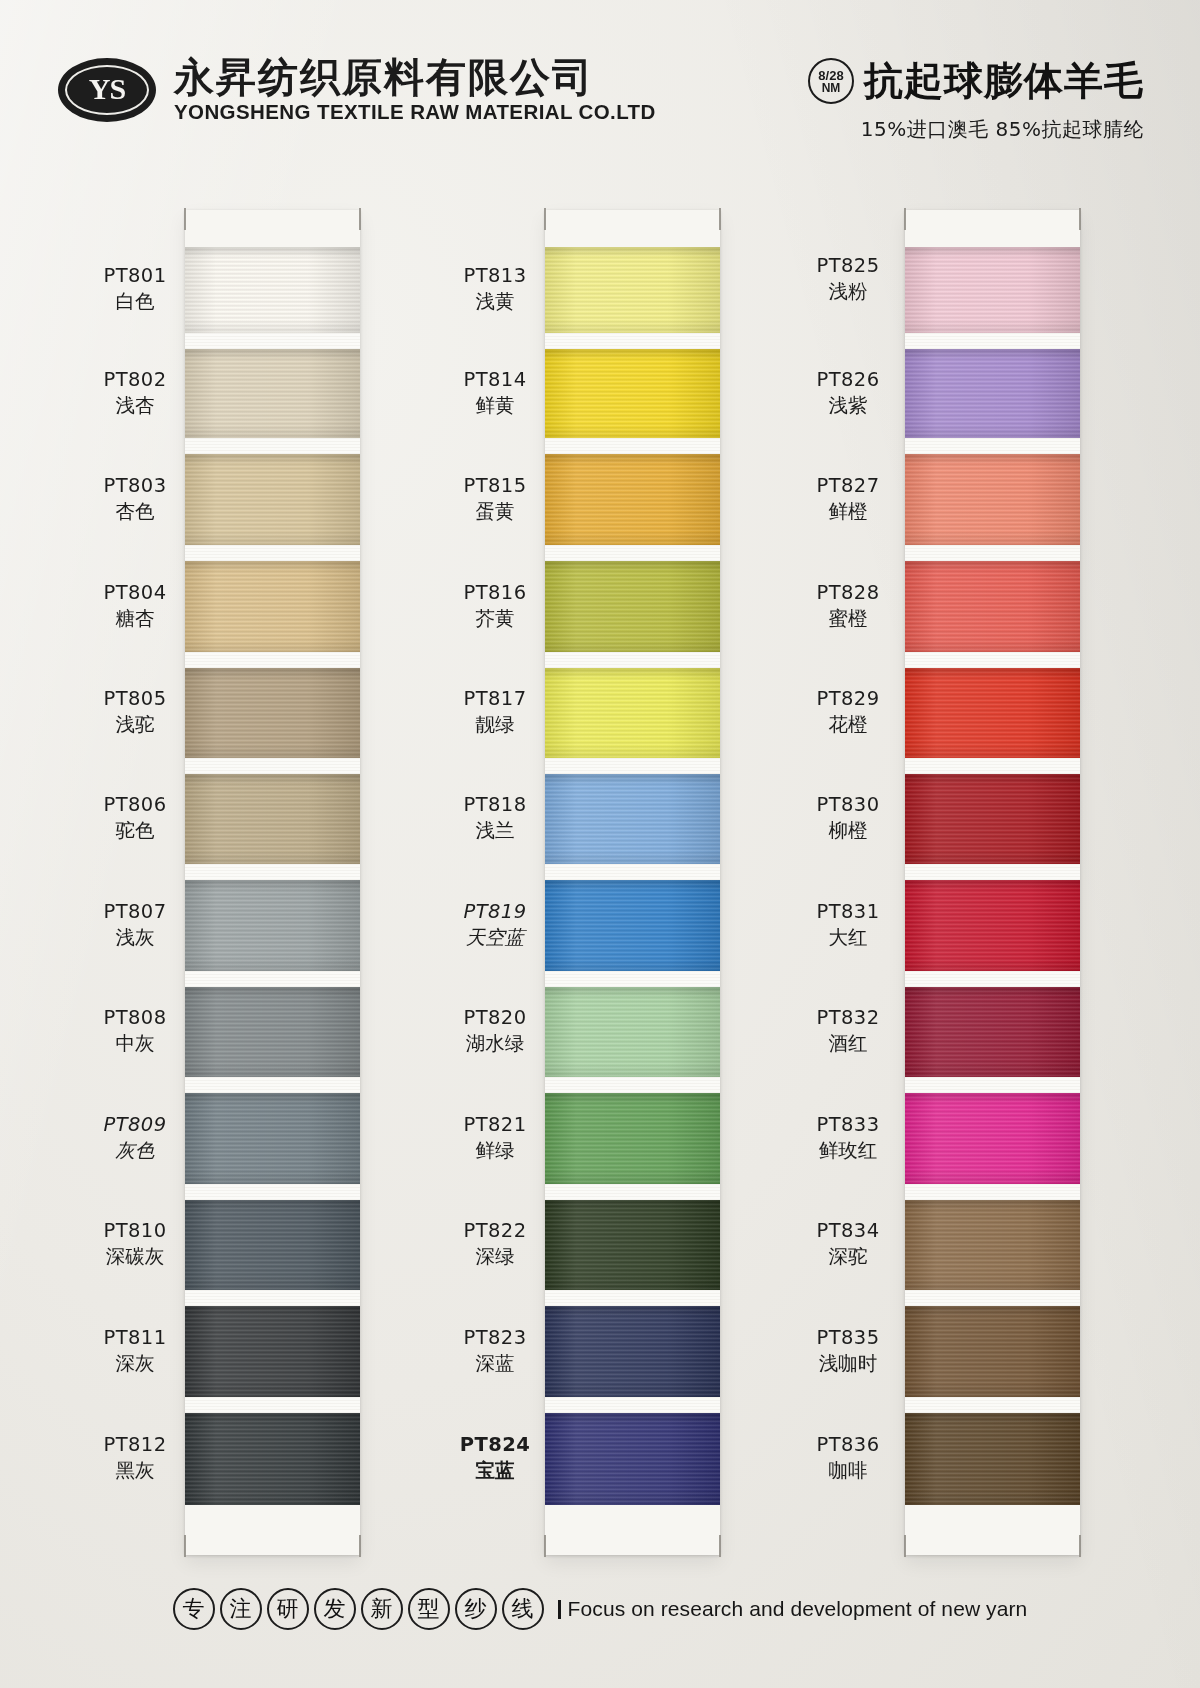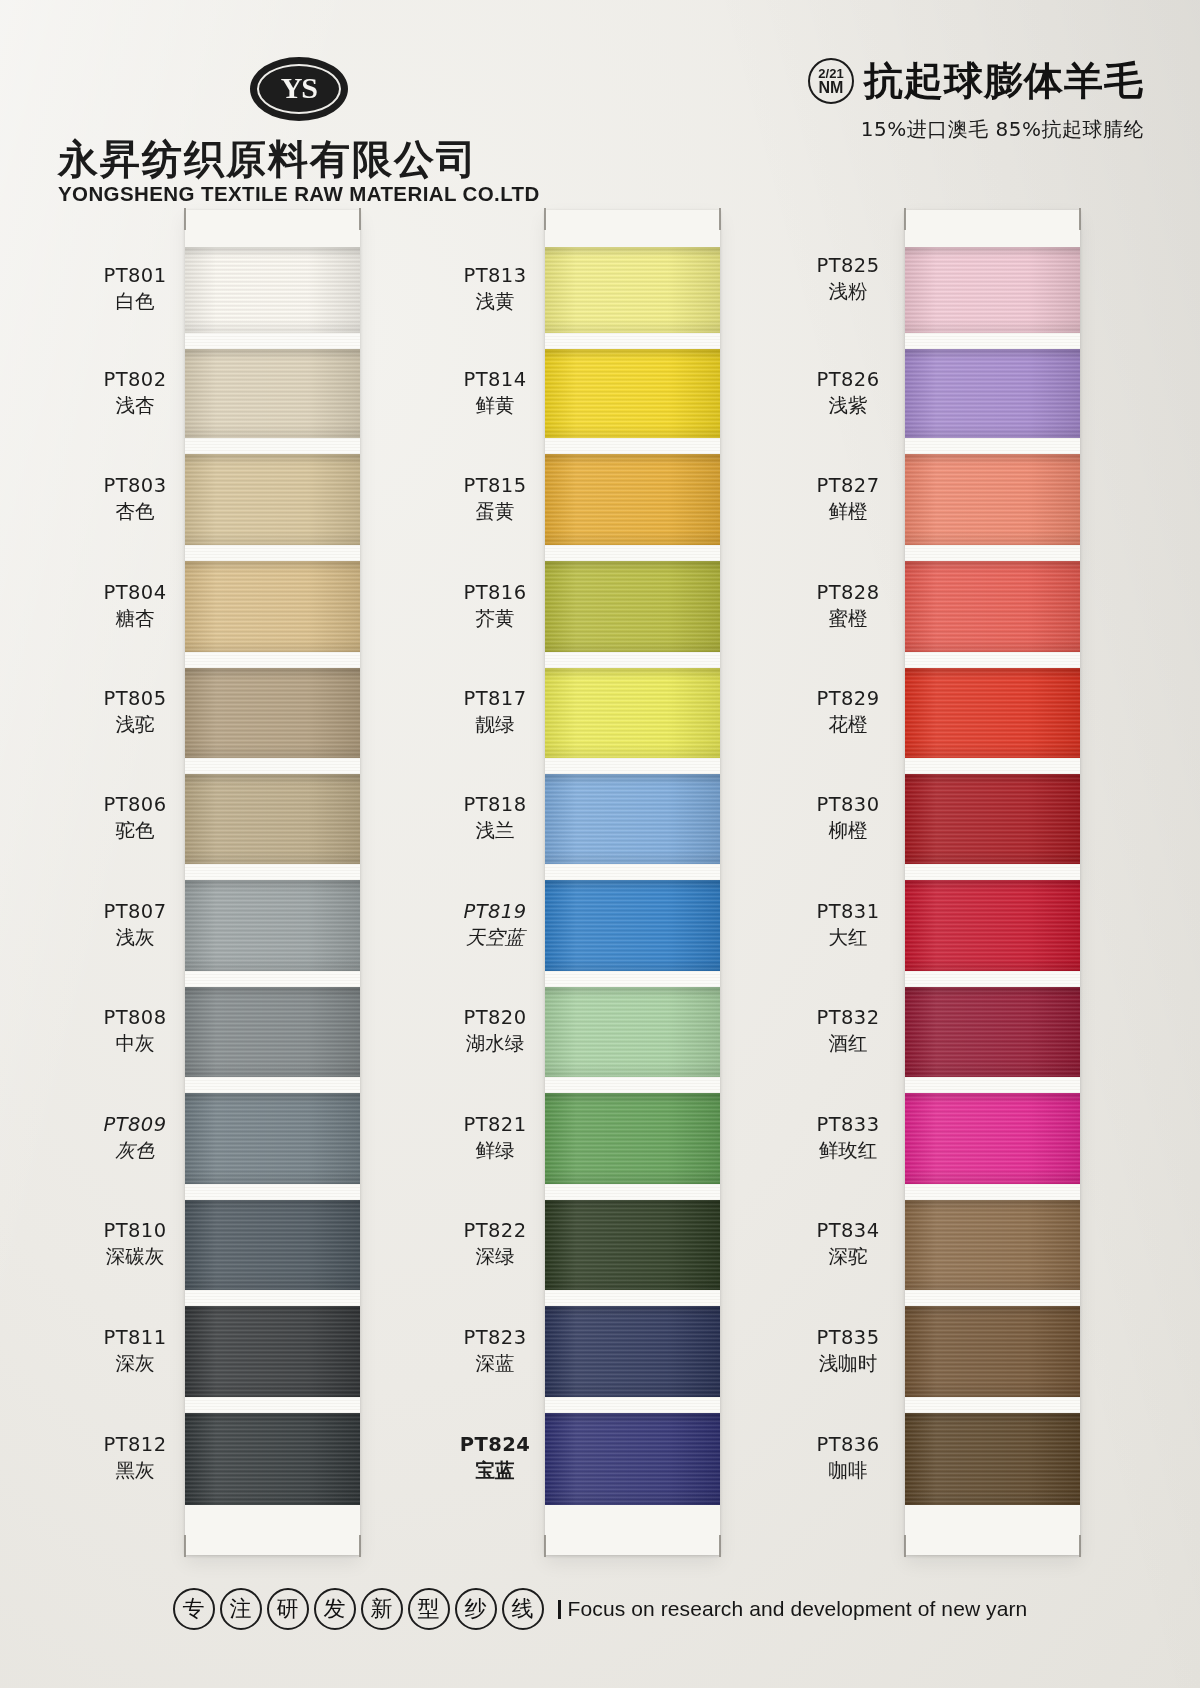--- a/index.html
+++ b/index.html
@@ -23,21 +23,21 @@
       linear-gradient(105deg, rgba(255,255,255,.45) 0%, rgba(255,255,255,0) 22%),
       linear-gradient(255deg, rgba(0,0,0,.05) 0%, rgba(0,0,0,0) 30%);
     pointer-events:none;
   }
 
   
   .header{
     position:absolute;left:0;top:0;width:1200px;height:150px;
   }
   .brand{
-    position:absolute;left:58px;top:57px;display:flex;align-items:center;gap:18px;flex-direction:column;
+    position:absolute;left:58px;top:57px;display:flex;align-items:center;gap:18px;
   }
   .ys-logo{
     width:92px;height:58px;border-radius:50%;
     background:#1d1d1d;
     display:flex;align-items:center;justify-content:center;
     box-shadow:inset 0 0 0 3px #1d1d1d;
     position:relative;
     border:3px solid #1d1d1d;
   }
   .ys-logo:before{
@@ -63,21 +63,21 @@
     position:absolute;right:56px;top:54px;text-align:right;
   }
   .product-line1{display:flex;align-items:center;justify-content:flex-end;gap:10px;}
   .nm-badge{
     width:42px;height:42px;border-radius:50%;
     border:2.5px solid #1b1b1b;
     display:flex;flex-direction:column;align-items:center;justify-content:center;
     line-height:1;
   }
   .nm-badge b{font-size:13px;font-weight:bold;color:#1b1b1b;}
-  .nm-badge i{font-size:16px;font-style:normal;font-weight:bold;color:#1b1b1b;}
+  .nm-badge i{font-size:12px;font-style:normal;font-weight:bold;color:#1b1b1b;}
   .product-title{
     font-size:39px;font-weight:bold;color:#121212;letter-spacing:1px;
     font-family:"DejaVu Sans",sans-serif;
   }
   .product-sub{
     font-size:20px;color:#1b1b1b;margin-top:8px;letter-spacing:.5px;
     font-family:"DejaVu Sans",sans-serif;
   }
 
   
@@ -189,21 +189,21 @@
     </div>
     <div class="brand-text">
       <div class="brand-cn">永昇纺织原料有限公司</div>
       <div class="brand-en">YONGSHENG TEXTILE RAW MATERIAL CO.LTD</div>
     </div>
   </div>
 
   <div class="product">
     <div class="product-line1">
       <div class="nm-badge">
-        <b>2/21</b>
+        <b>8/28</b>
         <i>NM</i>
       </div>
       <div class="product-title">抗起球膨体羊毛</div>
     </div>
     <div class="product-sub">15%进口澳毛 85%抗起球腈纶</div>
   </div>
 
 </div>
 
 <div class="columns" id="columns">

